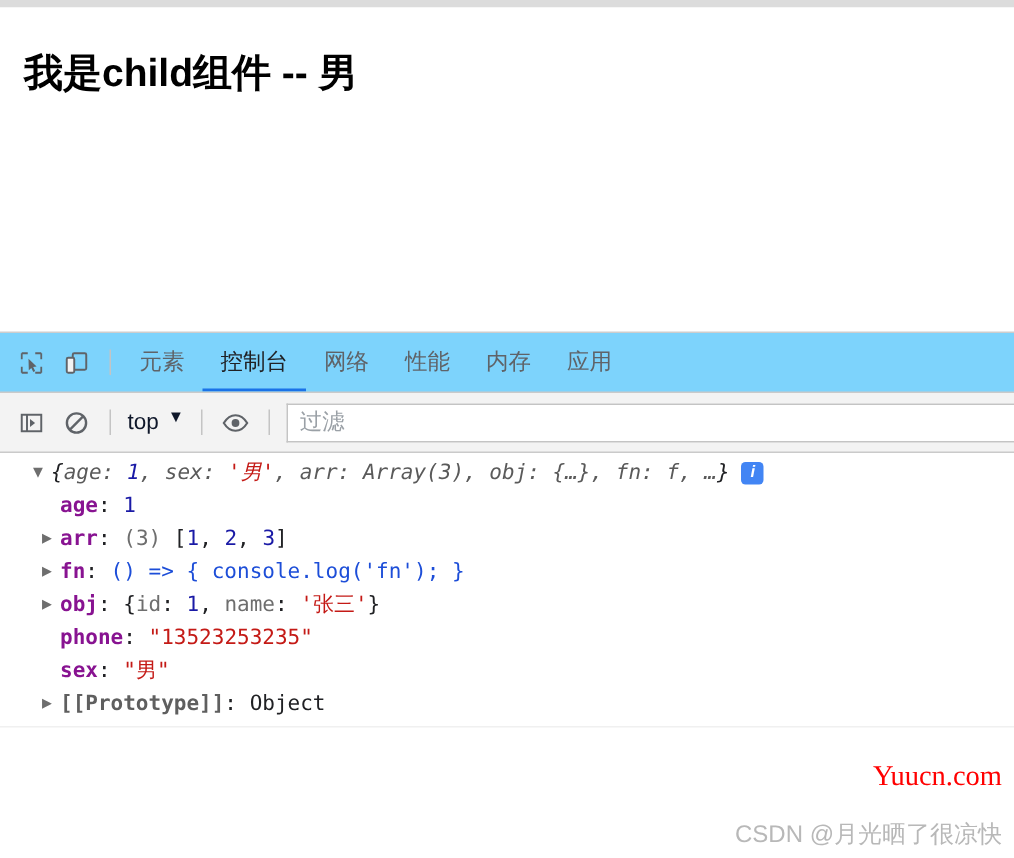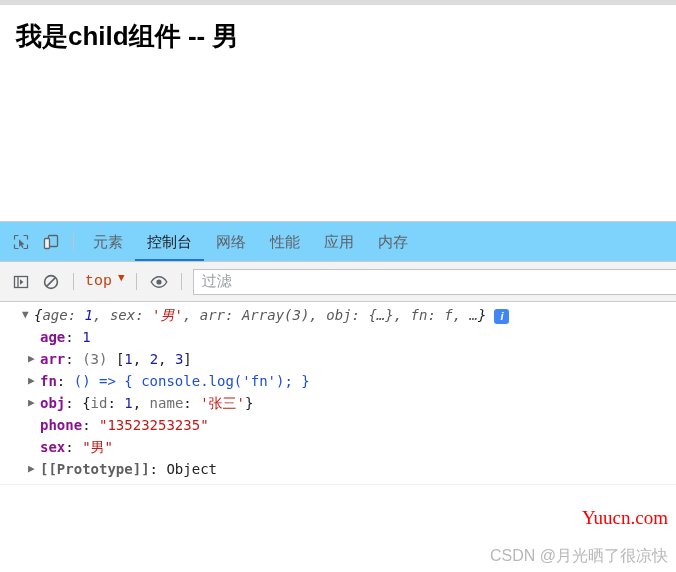--- a/index.html
+++ b/index.html
@@ -24,21 +24,21 @@
 
   
   .page-viewport {
     height: 216px;
     background: #ffffff;
     position: relative;
     box-sizing: border-box;
   }
   .page-heading {
     margin: 0;
-    padding: 16px 0 0 16px;
+    padding: 28px 0 0 16px;
     font-family: "Liberation Sans", sans-serif;
     font-size: 26px;
     font-weight: bold;
     color: #000000;
     letter-spacing: 0px;
     line-height: 1.2;
   }
 
   
   .devtools {
@@ -106,23 +106,23 @@
     background: #f3f3f3;
     border-bottom: 1px solid #cacaca;
     display: flex;
     align-items: center;
     padding-left: 6px;
     box-sizing: border-box;
   }
   .ctx-select {
     display: flex;
     align-items: flex-start;
-    font-family: Liberation Mono, monospace;
+    font-family: Liberation Sans, sans-serif;
     font-size: 15px;
-    color: #c2410c;
+    color: #0f172a;
     padding: 0 4px;
     cursor: pointer;
     flex: 0 0 auto;
   }
   .ctx-select .caret {
     margin-left: 6px;
     font-size: 11px;
     line-height: 1;
   }
   .filter-input {
@@ -266,22 +266,22 @@
         </svg>
       </span>
     </div>
 
     <div class="dt-sep"></div>
 
     <div class="dt-tab">元素</div>
     <div class="dt-tab active">控制台</div>
     <div class="dt-tab">网络</div>
     <div class="dt-tab">性能</div>
+    <div class="dt-tab">内存</div>
     <div class="dt-tab">应用</div>
-    <div class="dt-tab">内存</div>
   </div>
 
   <div class="dt-console-toolbar">
 
     <div class="dt-icon-btn">
       <span>
         <svg width="18" height="18" viewBox="0 0 18 18">
           <rect x="2.5" y="3.5" width="13" height="11" stroke="#5f6368" stroke-width="1.3" fill="none"></rect>
           <line x1="6" y1="3.5" x2="6" y2="14.5" stroke="#5f6368" stroke-width="1.3"></line>
           <path d="M8 6.3l3.4 2.7L8 11.7z" fill="#5f6368"></path>

